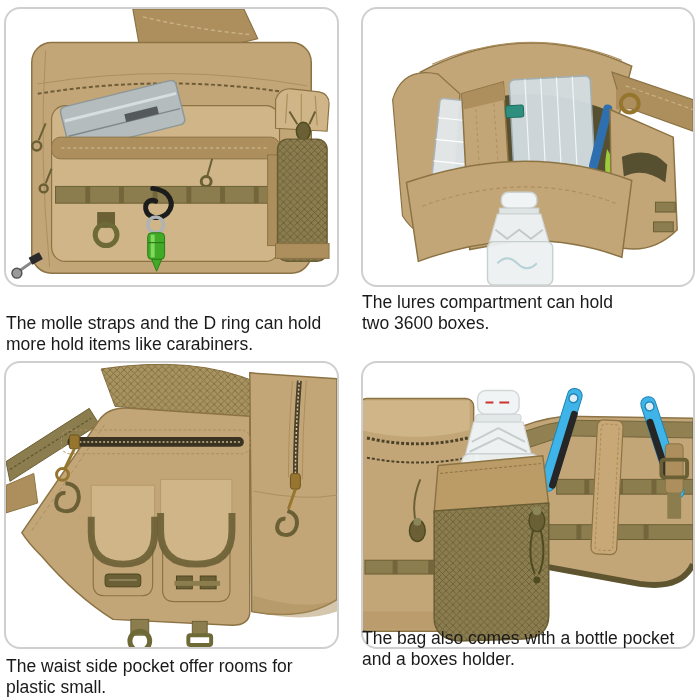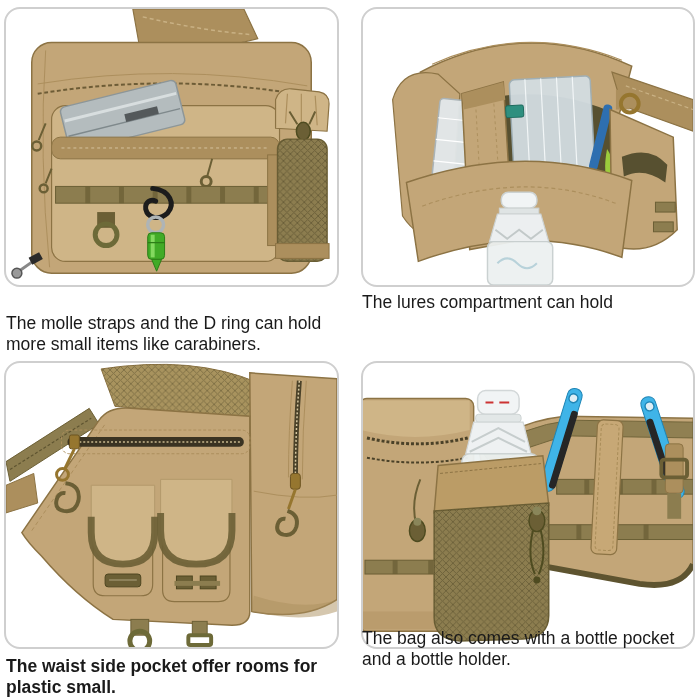--- a/index.html
+++ b/index.html
@@ -11,21 +11,21 @@
   .photo svg{display:block;width:100%;height:100%;}
   .caption{position:absolute;color:var(--caption-text,#1a1a1a);
            font-size:17.5px;line-height:21px;letter-spacing:0px;}
   
   #ph-tl{left:4px;top:7px;width:335px;height:280px;}
   #ph-tr{left:361px;top:7px;width:334px;height:280px;}
   #ph-bl{left:4px;top:361px;width:335px;height:288px;}
   #ph-br{left:361px;top:361px;width:334px;height:288px;}
   #cap-tl{left:6px;top:292px;width:345px;margin-top:21px;}
   #cap-tr{left:362px;top:292px;width:338px;}
-  #cap-bl{left:6px;top:656px;width:345px;font-weight:bold;}
+  #cap-bl{left:6px;top:656px;width:345px;}
   #cap-br{left:362px;top:628px;width:338px;}
   
   .fK{fill:var(--khaki,#c3a678)} .fKL{fill:var(--khaki-light,#cfb587)}
   .fKD{fill:var(--khaki-dark,#ac8f5d)}
   .fO{fill:var(--olive,#8c7d4f)} .fOD{fill:var(--olive-dark,#6b5f35)}
   .fBR{fill:var(--brass,#96762f)} .fGR{fill:var(--carabiner-green,#41ab27)}
   .fBX{fill:var(--box-clear,#d3dde2)} .fTL{fill:var(--latch-teal,#2e8f7f)}
   .fBT{fill:var(--bottle-white,#f1f4f5)} .fPB{fill:var(--pliers-blue,#3fb4e8)}
   .fIN{fill:var(--interior-dark,#575030)}
   .sS{stroke:var(--khaki-shadow,#8c7344)} .sKD{stroke:var(--khaki-dark,#ac8f5d)}
@@ -112,21 +112,21 @@
         <circle class="nf sOD" stroke-width="2.5" cx="38" cy="182" r="4"></circle>
         <g>
           <line x1="30" y1="254" x2="13" y2="266" stroke="#888" stroke-width="3"></line>
           <circle cx="11" cy="268" r="5" fill="#9a9a9a" stroke="#555" stroke-width="1.5"></circle>
           <rect x="24" y="249" width="12" height="8" fill="#2a2a2a" transform="rotate(-28 30 253)"></rect>
         </g>
       </svg>
     </div>
     <figcaption class="caption" id="cap-tl">
       <div>The molle straps and the D ring can hold</div>
-      <div>more small items like carabiners.</div>
+      <div>more hold items like carabiners.</div>
     </figcaption>
   </figure>
 
   <figure class="panel">
     <div class="photo" id="ph-tr">
       <svg viewBox="0 0 334 280" preserveAspectRatio="none">
 
         <path class="fK sS" stroke-width="1.5" d="M58,64 Q165,8 272,58 L258,112 Q165,64 70,114 Z"></path>
         <path class="nf sKD" stroke-width="1.2" d="M70,56 Q165,14 262,52"></path>
 
@@ -177,20 +177,21 @@
           <rect x="138" y="202" width="40" height="6" fill="#dfe4e4" stroke="#ccd2d2" stroke-width="1"></rect>
           <polygon fill="#eceff0" stroke="#ccd2d2" stroke-width="1.2" points="136,208 180,208 188,236 128,236"></polygon>
           <path class="nf" stroke="#c2c9c9" stroke-width="2" d="M134,224 l12,9 12,-9 12,9 12,-9"></path>
           <rect x="126" y="236" width="66" height="44" rx="6" fill="#edf1f1" opacity="0.95" stroke="#c8cfcf" stroke-width="1.5"></rect>
           <path class="nf" stroke="#b8d2da" stroke-width="2" d="M136,258 q10,-10 20,0 q10,10 20,0"></path>
         </g>
       </svg>
     </div>
     <figcaption class="caption" id="cap-tr">
       <div>The lures compartment can hold</div>
+      <div>two 3600 boxes.</div>
     </figcaption>
   </figure>
 
   <figure class="panel">
     <div class="photo" id="ph-bl">
       <svg viewBox="0 0 334 288" preserveAspectRatio="none">
         <defs>
           <pattern id="m3" patternUnits="userSpaceOnUse" width="7" height="7">
             <path d="M0,7 L7,0 M0,0 L7,7" stroke="#4f4727" stroke-width="1" opacity="0.45"></path>
           </pattern>
@@ -343,17 +344,17 @@
           <path d="M72,150 L188,142 L188,256 Q188,278 162,280 L98,282 Q72,280 72,258 Z" fill="url(#m4)"></path>
           <ellipse class="fOD" cx="176" cy="160" rx="8" ry="11" stroke="#4e4b20" stroke-width="1.5"></ellipse>
           <circle cx="176" cy="150" r="4.5" fill="#8a865a"></circle>
           <path class="nf" stroke="#4e4b20" stroke-width="2" d="M172,170 q-6,26 2,44 M180,170 q6,26 -2,44"></path>
           <circle cx="176" cy="220" r="3.5" fill="#4e4b20"></circle>
         </g>
       </svg>
     </div>
     <figcaption class="caption" id="cap-br">
       <div>The bag also comes with a bottle pocket</div>
-      <div>and a bottle holder.</div>
+      <div>and a boxes holder.</div>
     </figcaption>
   </figure>
 
 </div>
 
 </body></html>

